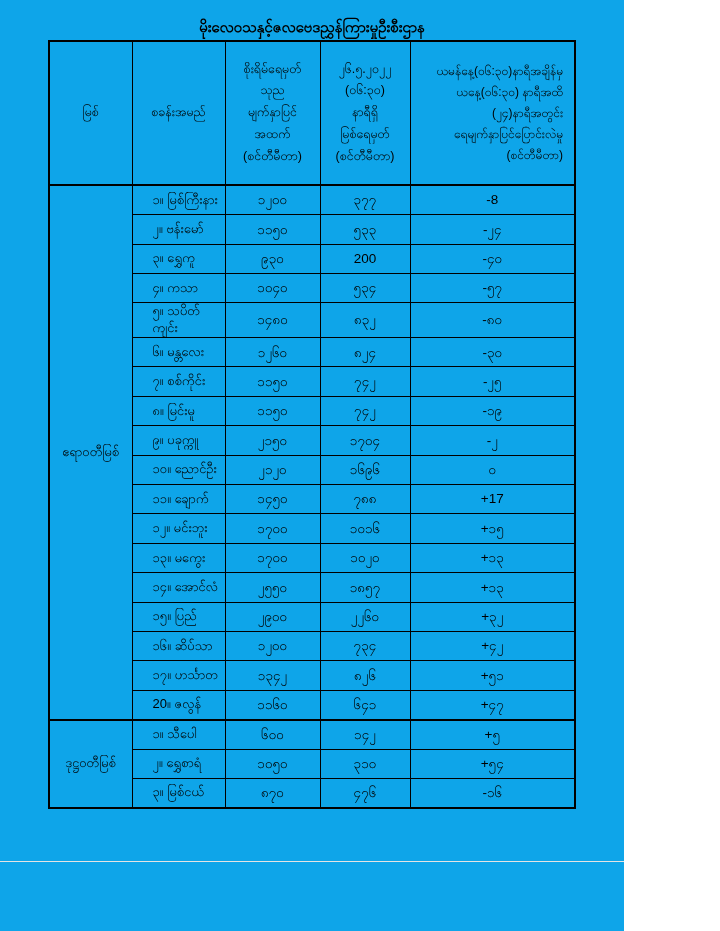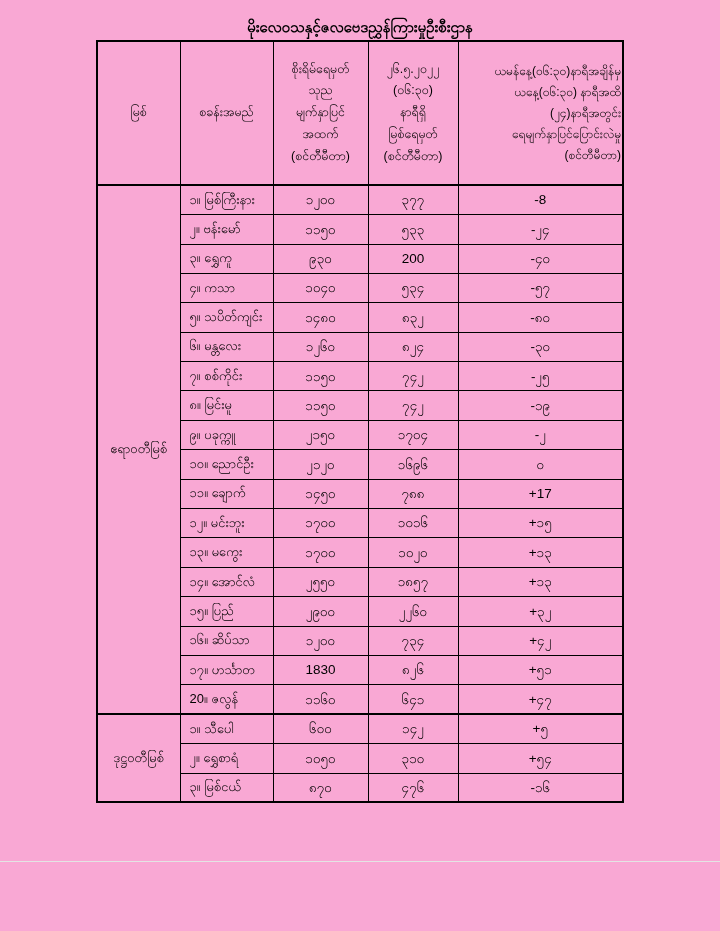--- a/index.html
+++ b/index.html
@@ -4,21 +4,21 @@
 <style>
   * { margin:0; padding:0; box-sizing:border-box; }
   html,body { background:#ffffff; }
   body {
     width:720px; height:931px;
     font-family:"Liberation Sans", sans-serif;
     color:#000;
     position:relative;
     overflow:hidden;
   }
-  .page { position:relative; width:720px; height:931px; background:#f9a8d4; }
+  .page { position:relative; width:624px; height:931px; background:#0ea5e9; }
 
   .doc-title {
     padding-top:14px;
     text-align:center;
     font-weight:bold;
     font-size:15px;
     line-height:1.75;
   }
   .doc-title .t-line { display:block; }
 
@@ -50,31 +50,31 @@
     text-align:center;
     font-weight:normal;
     color:#000;
   }
   .river-table thead th {
     height:144px;
     font-size:12.5px;
     line-height:1.75;
     white-space:pre-line;
     border-bottom:2px solid #000;
-    padding:2px 1px;
+    padding:2px 11px;
   }
   .river-table thead th.h-change { font-size:12px;text-align:right; }
   .river-table tbody td {
     height:29.4px;
     font-size:13.5px;
     line-height:1.3;
   }
   .river-table td.station-cell {
     text-align:left;
-    padding-left:9px;
+    padding-left:20px;
     font-size:13px;
   }
   .river-table td.river-cell {
     font-size:13px;
     border-bottom:2px solid #000;
     margin-left:42px;
   }
   .river-table tr.group-start td { border-top:2px solid #000; }
 
   .scan-edge-line {
@@ -217,21 +217,21 @@
           <td>+၃၂</td>
         </tr>
         <tr>
           <td class="station-cell">၁၆။ ဆိပ်သာ</td>
           <td>၁၂၀၀</td>
           <td>၇၃၄</td>
           <td>+၄၂</td>
         </tr>
         <tr>
           <td class="station-cell">၁၇။ ဟင်္သာတ</td>
-          <td>1830</td>
+          <td>၁၃၄၂</td>
           <td>၈၂၆</td>
           <td>+၅၁</td>
         </tr>
         <tr>
           <td class="station-cell">20။ ဇလွန်</td>
           <td>၁၁၆၀</td>
           <td>၆၄၁</td>
           <td>+၄၇</td>
         </tr>
         <tr class="group-start">

